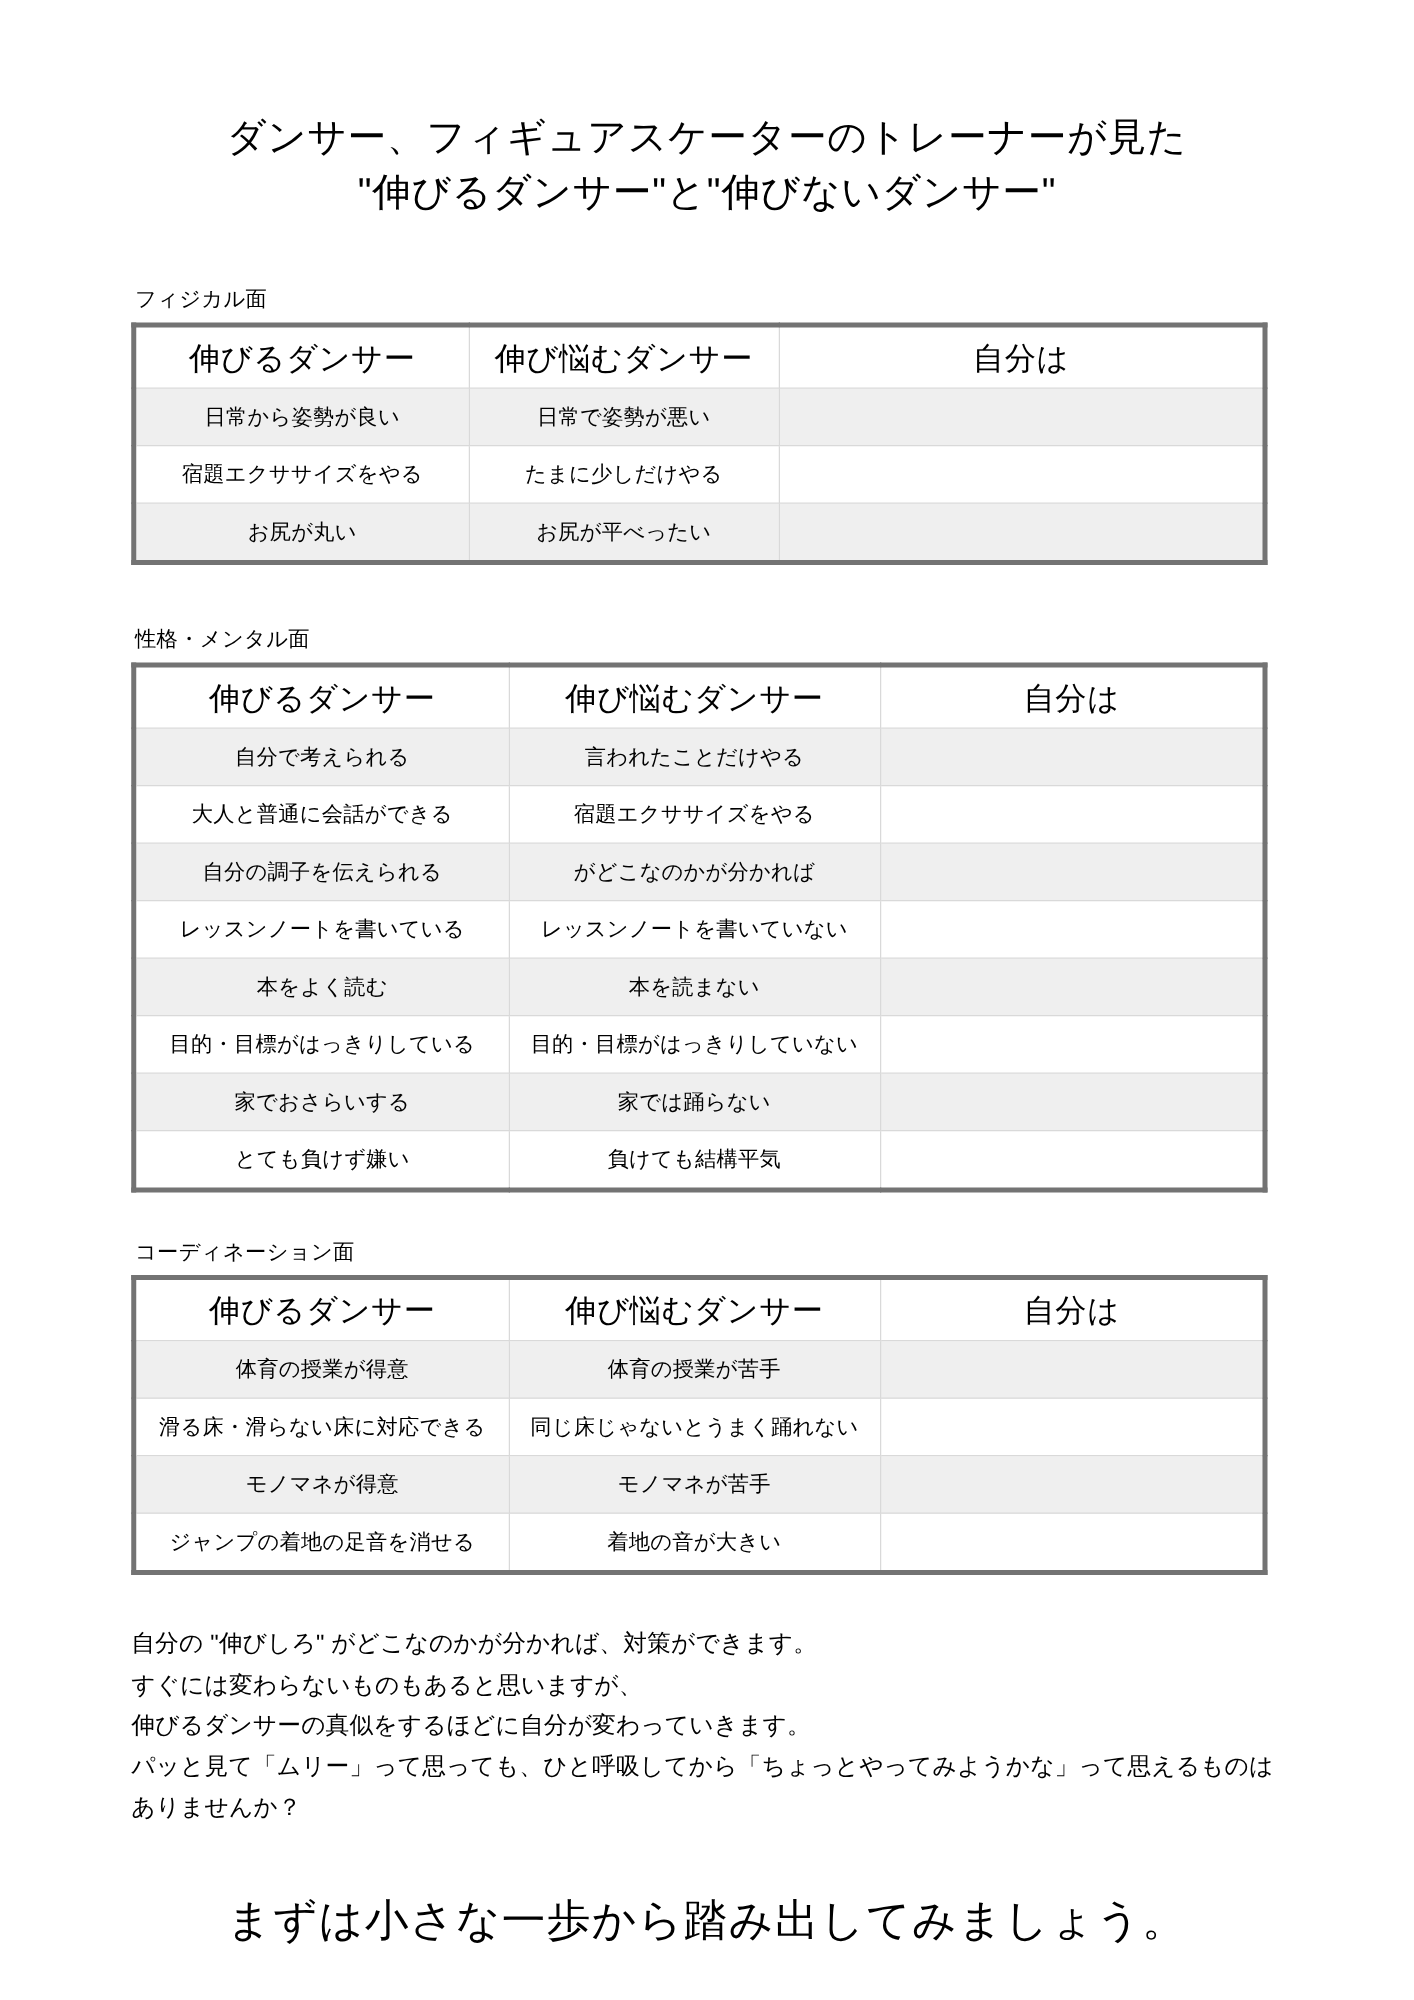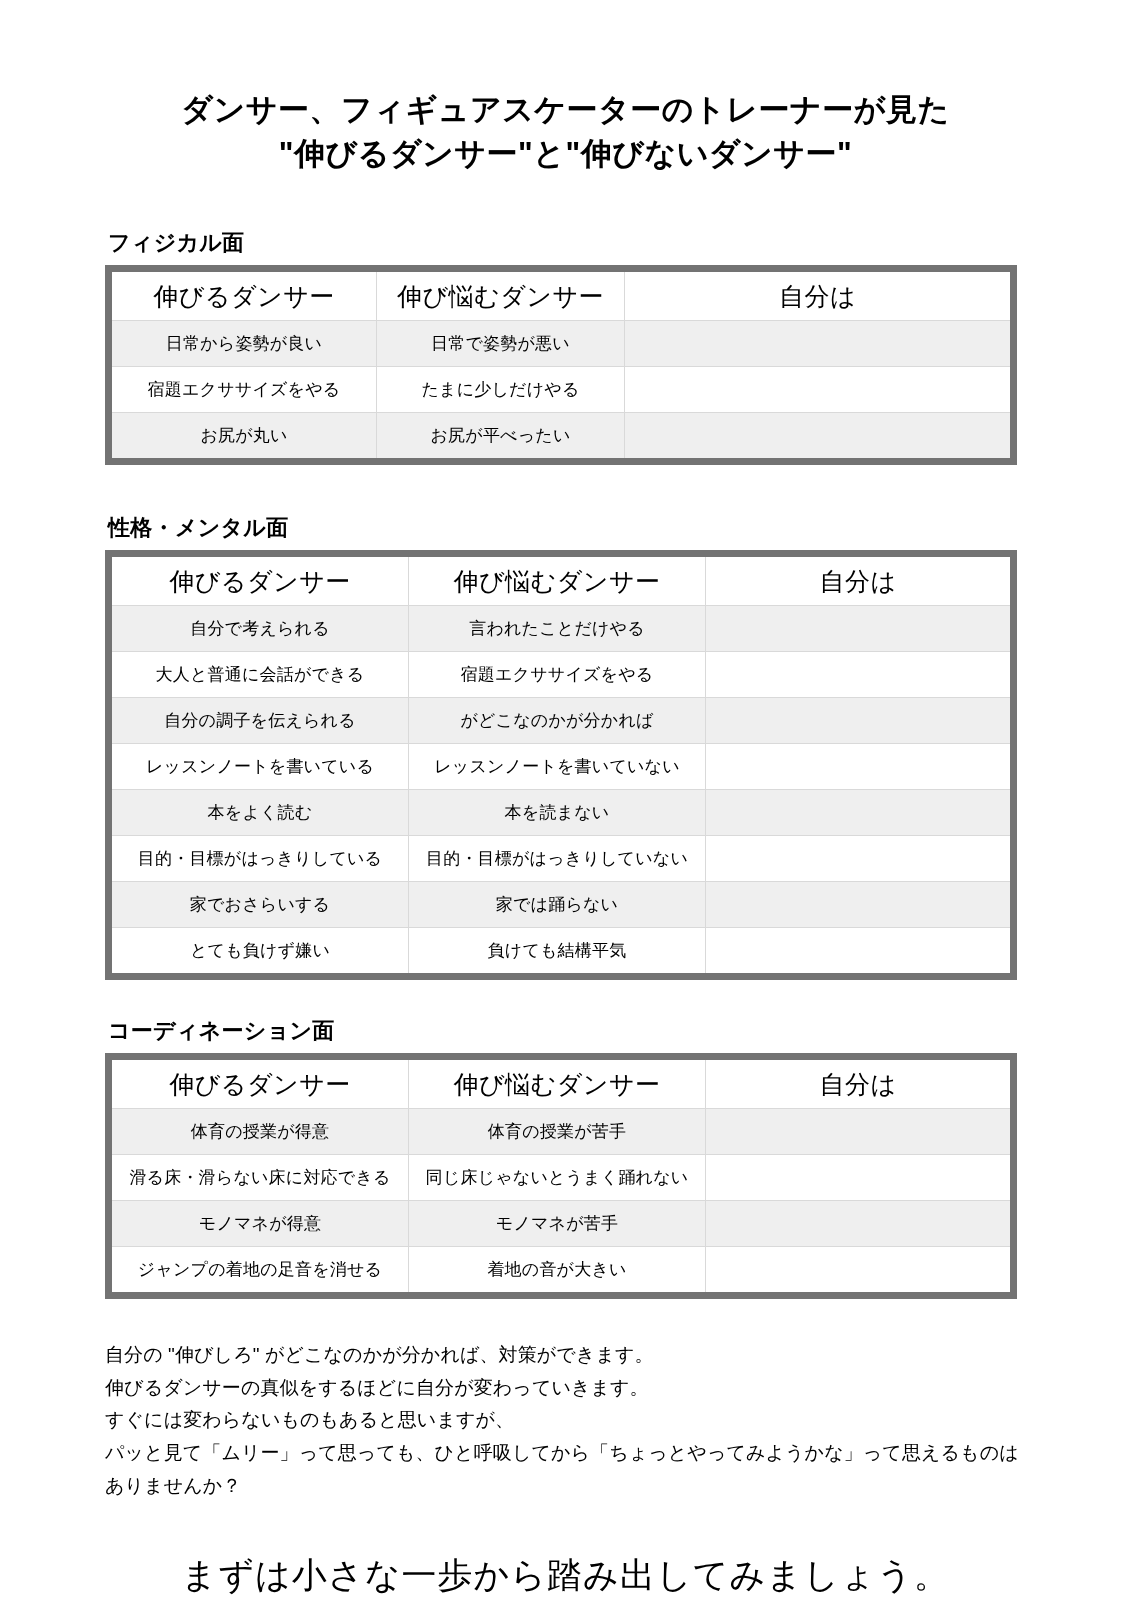--- a/index.html
+++ b/index.html
@@ -22,50 +22,50 @@
     box-sizing: border-box;
   }
 
   
   .title-block {
     padding-top: 88px;
     text-align: center;
   }
   .title-line {
     font-size: 31px;
-    font-weight: bold;
+    font-weight: normal;
     line-height: 1.42;
     letter-spacing: 0.5px;
     white-space: nowrap;
   }
 
   
   .content {
     padding-left: 105px;
     padding-right: 105px;
   }
   .section {
     margin: 0;
   }
   .section-heading {
-    font-size: 22px;
-    font-weight: bold;
+    font-size: 17px;
+    font-weight: normal;
     letter-spacing: 0.3px;
     margin: 0 0 7px 3px;
   }
   .sec-1 { margin-top: 52px; }
   .sec-2 { margin-top: 48px; }
   .sec-3 { margin-top: 36px; }
 
   
   table.cmp {
     border-collapse: collapse;
     width: 905px;
     table-layout: fixed;
-    border: 7px solid #737373;
+    border: 4px solid #737373;
   }
   table.cmp td, table.cmp th {
     border: 1px solid #d9d9d9;
     text-align: center;
     vertical-align: middle;
     padding: 0 4px;
     font-weight: normal;
   }
   table.cmp thead th {
     height: 48px;
@@ -252,21 +252,21 @@
             <td>ジャンプの着地の足音を消せる</td>
             <td>着地の音が大きい</td>
             <td></td>
           </tr>
         </tbody>
       </table>
     </div>
 
     <div class="closing">
       <p>自分の "伸びしろ" がどこなのかが分かれば、対策ができます。</p>
+      <p>すぐには変わらないものもあると思いますが、</p>
       <p>伸びるダンサーの真似をするほどに自分が変わっていきます。</p>
-      <p>すぐには変わらないものもあると思いますが、</p>
       <p>パッと見て「ムリー」って思っても、ひと呼吸してから「ちょっとやってみようかな」って思えるものはありませんか？</p>
     </div>
 
     <div class="final-message">まずは小さな一歩から踏み出してみましょう。</div>
 
   </div>
 </div>
 
 </body></html>

